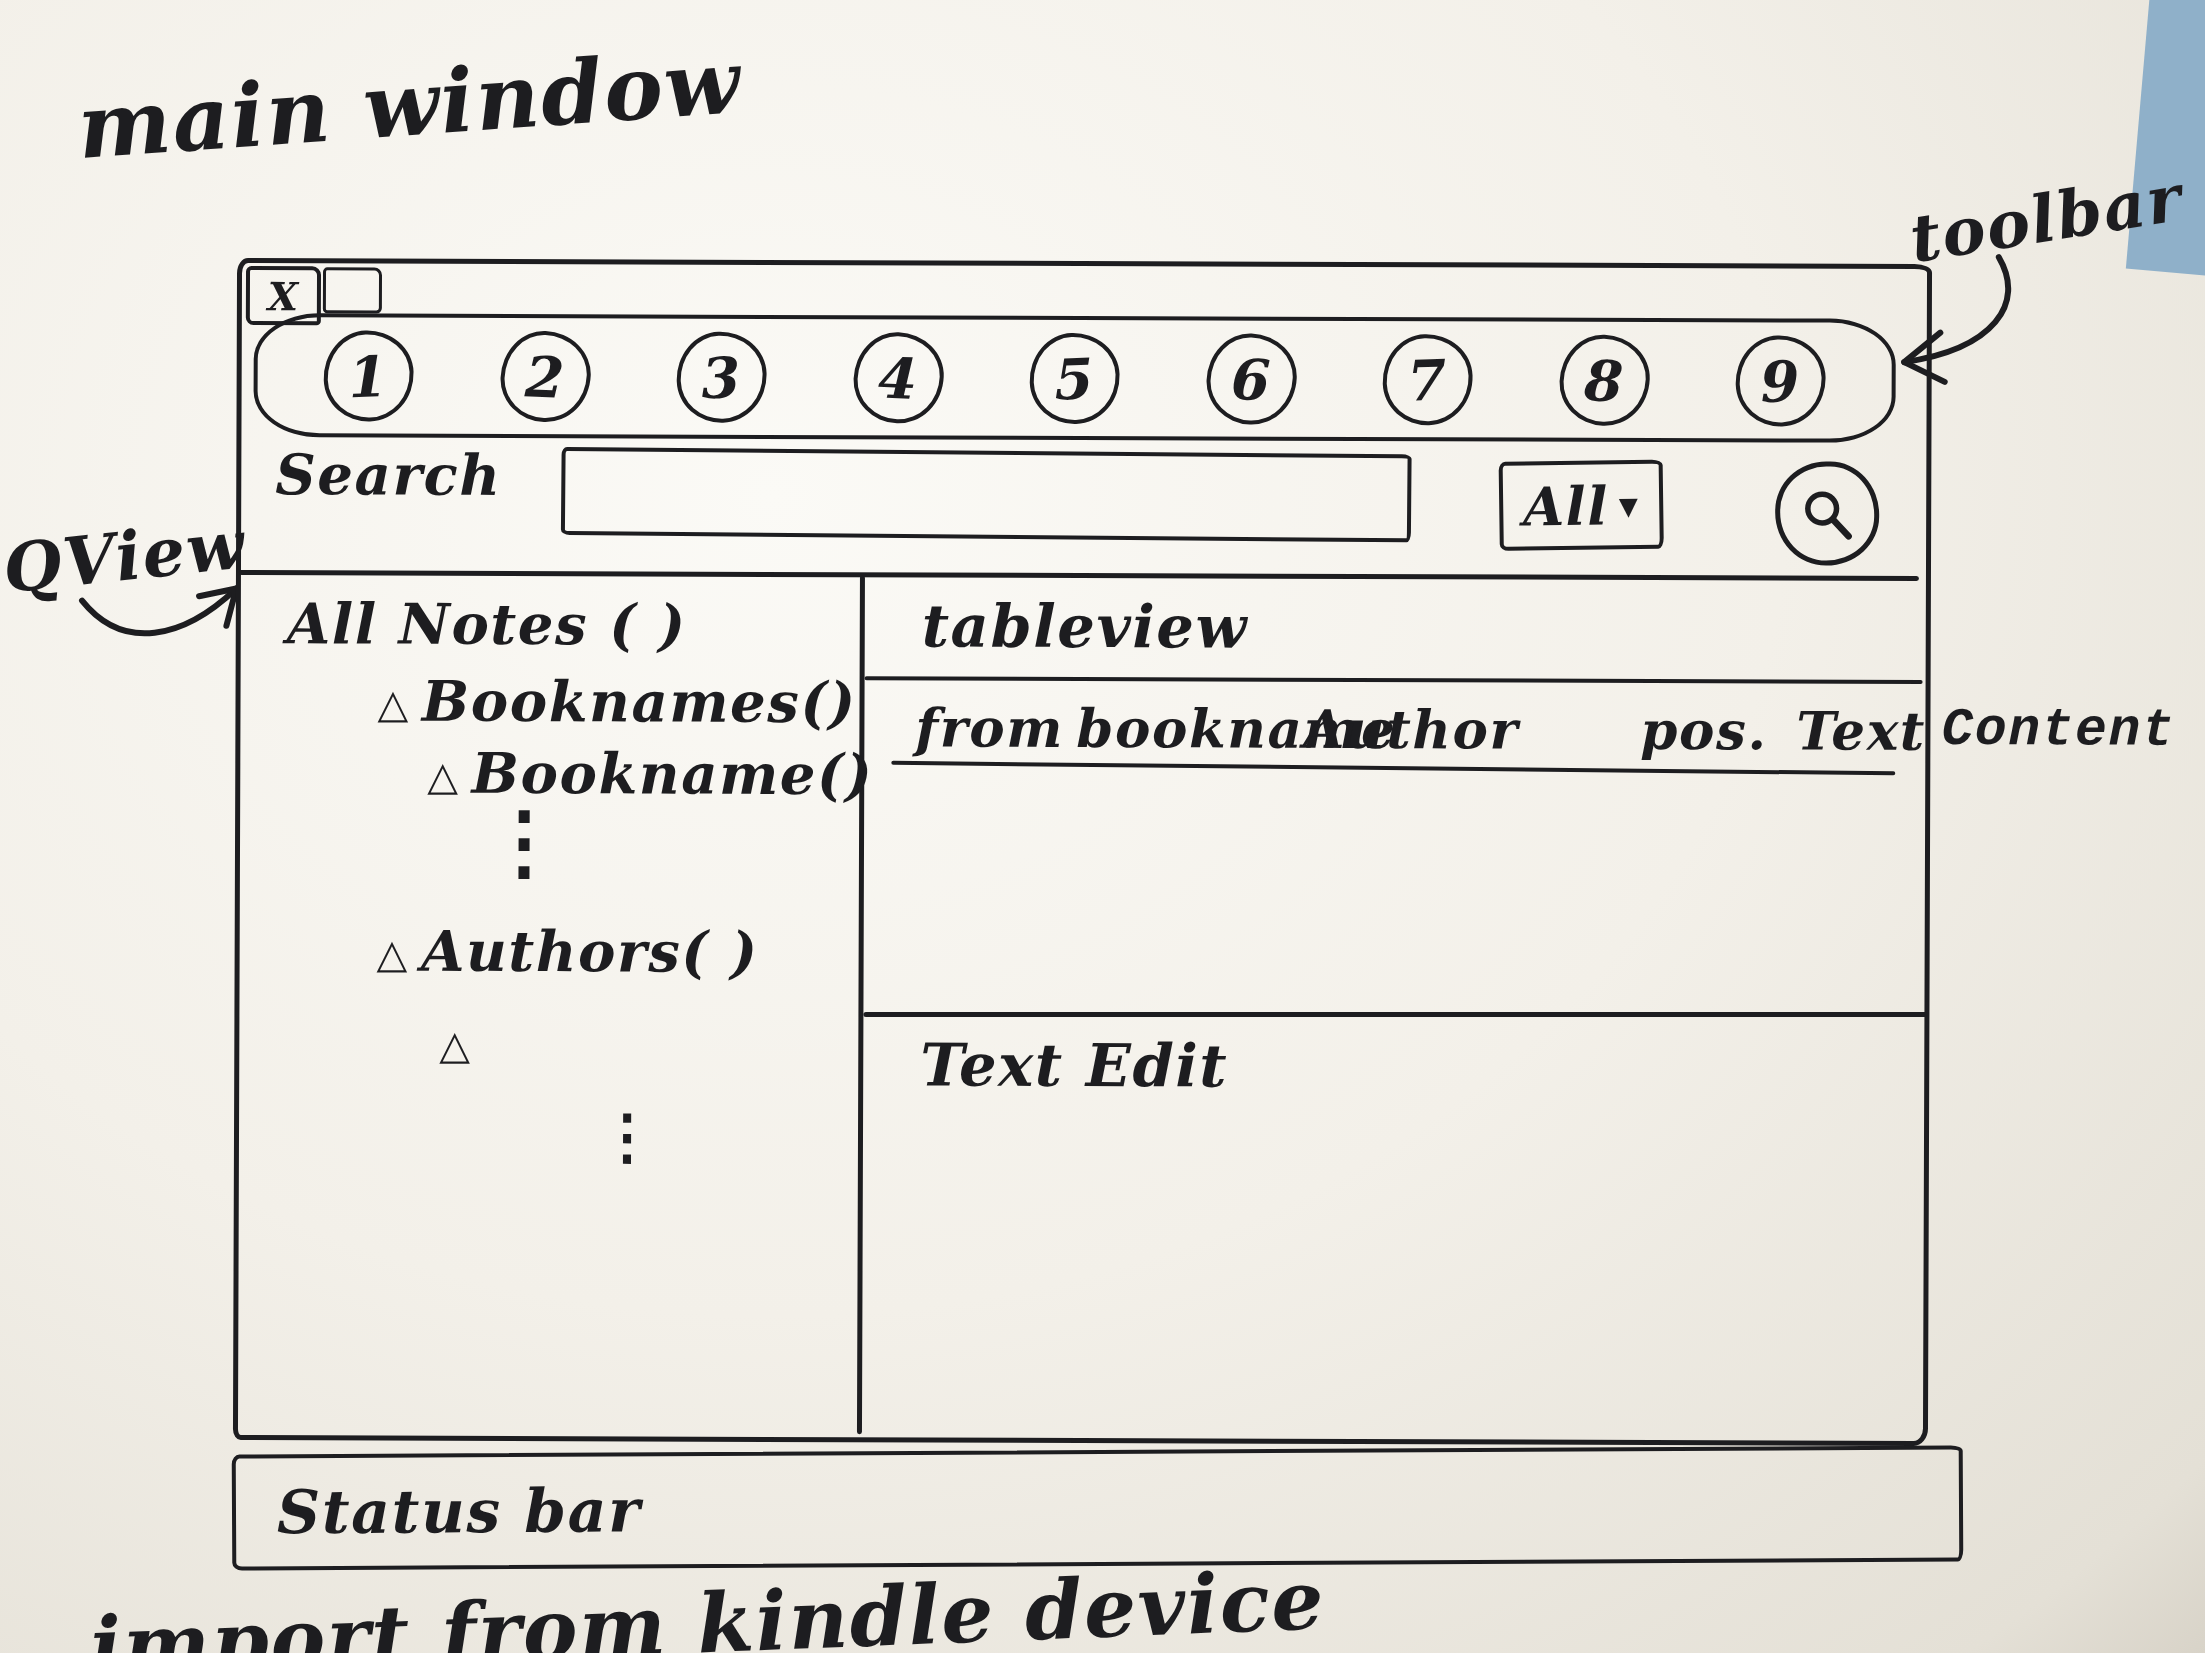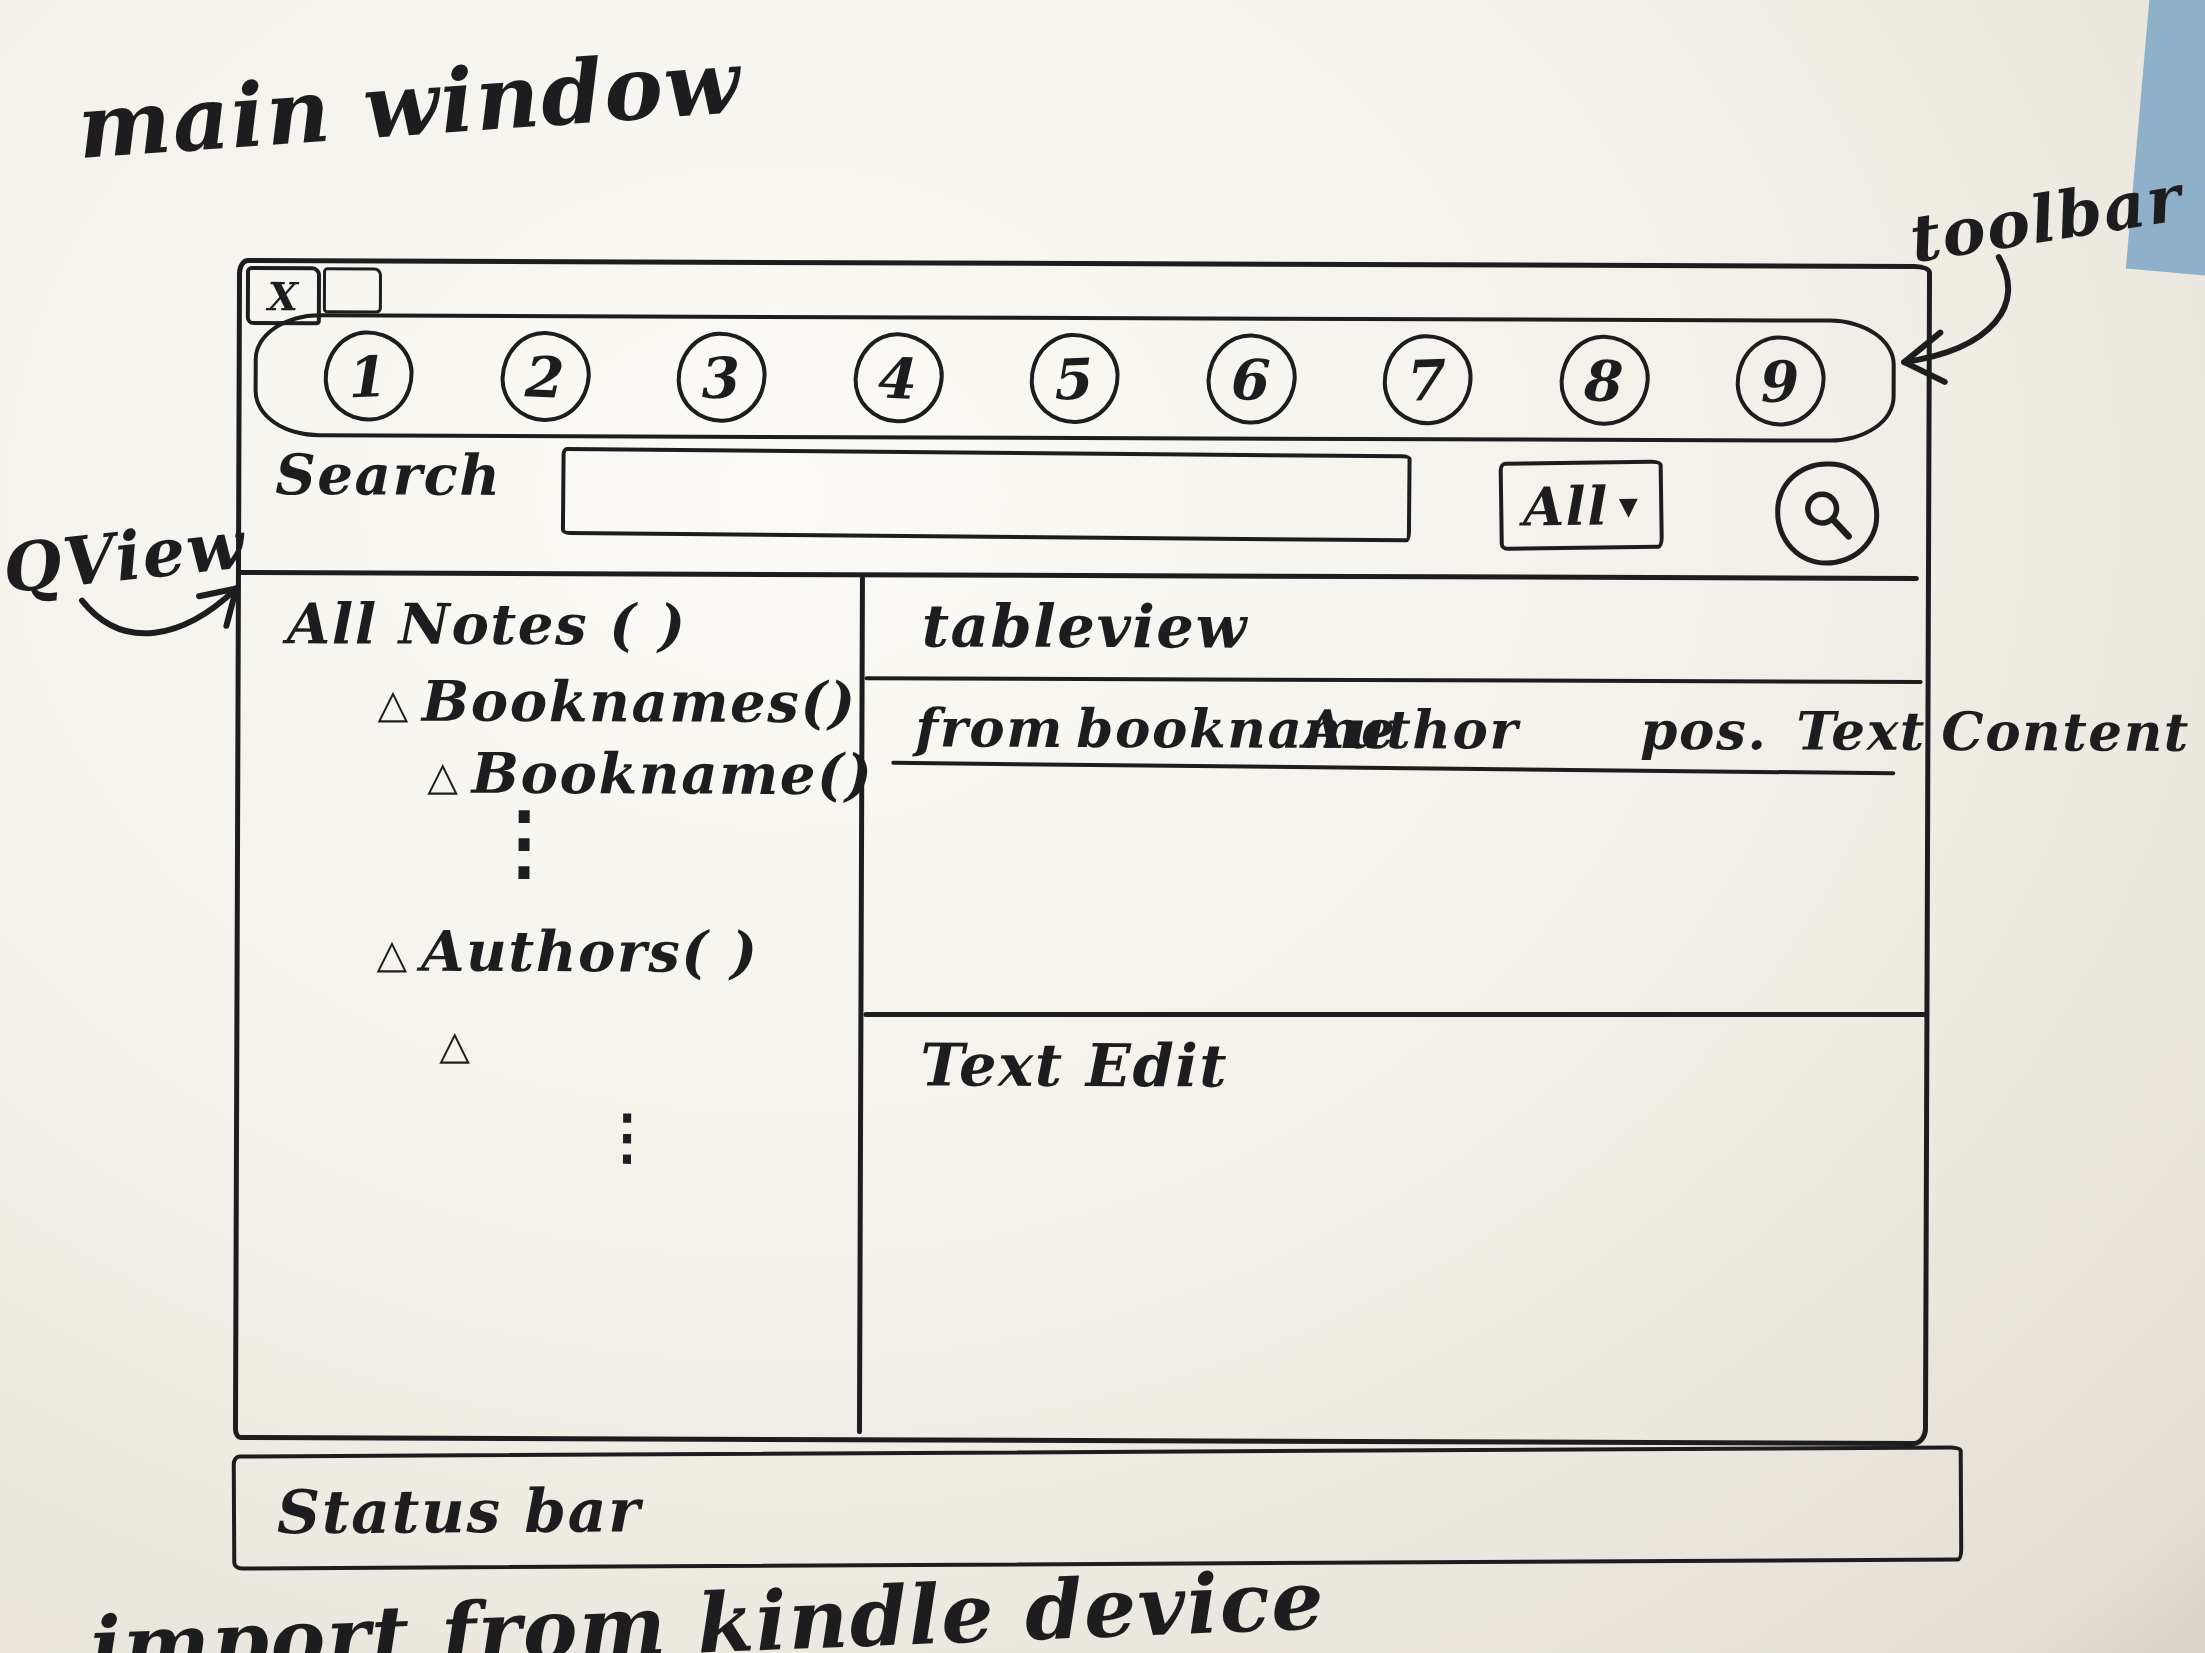--- a/index.html
+++ b/index.html
@@ -185,21 +185,21 @@
     </div>
     <div class="tree-dots hand" style="left:358px; top:850px; font-size:60px;">⋮</div>
 
     <div class="tableview-label hand">tableview</div>
     <div class="ink-line tv-topline"></div>
     <div class="col-head hand" style="left:675px;">from</div>
     <div class="col-head hand" style="left:836px;">bookname</div>
     <div class="col-head hand" style="left:1063px;">Author</div>
     <div class="col-head hand" style="left:1392px;margin-left:8px;">pos.</div>
     <div class="col-head hand" style="left:1556px;">Text</div>
-    <div class="col-head hand" style="left:1701px;">Content</div>
+    <div class="col-head hand" style="left:1701px;font-family:Liberation Mono, monospace;">Content</div>
     <div class="ink-line tv-underline"></div>
     <div class="abs" style="left:629px; top:509px; width:1050px; height:235px;"></div>
 
     <div class="ink-line split-h"></div>
     <div class="textedit-label hand">Text Edit</div>
     <div class="abs" style="left:629px; top:837px; width:1050px; height:328px;"></div>
 
   </div>
 
   <div class="status-bar">

